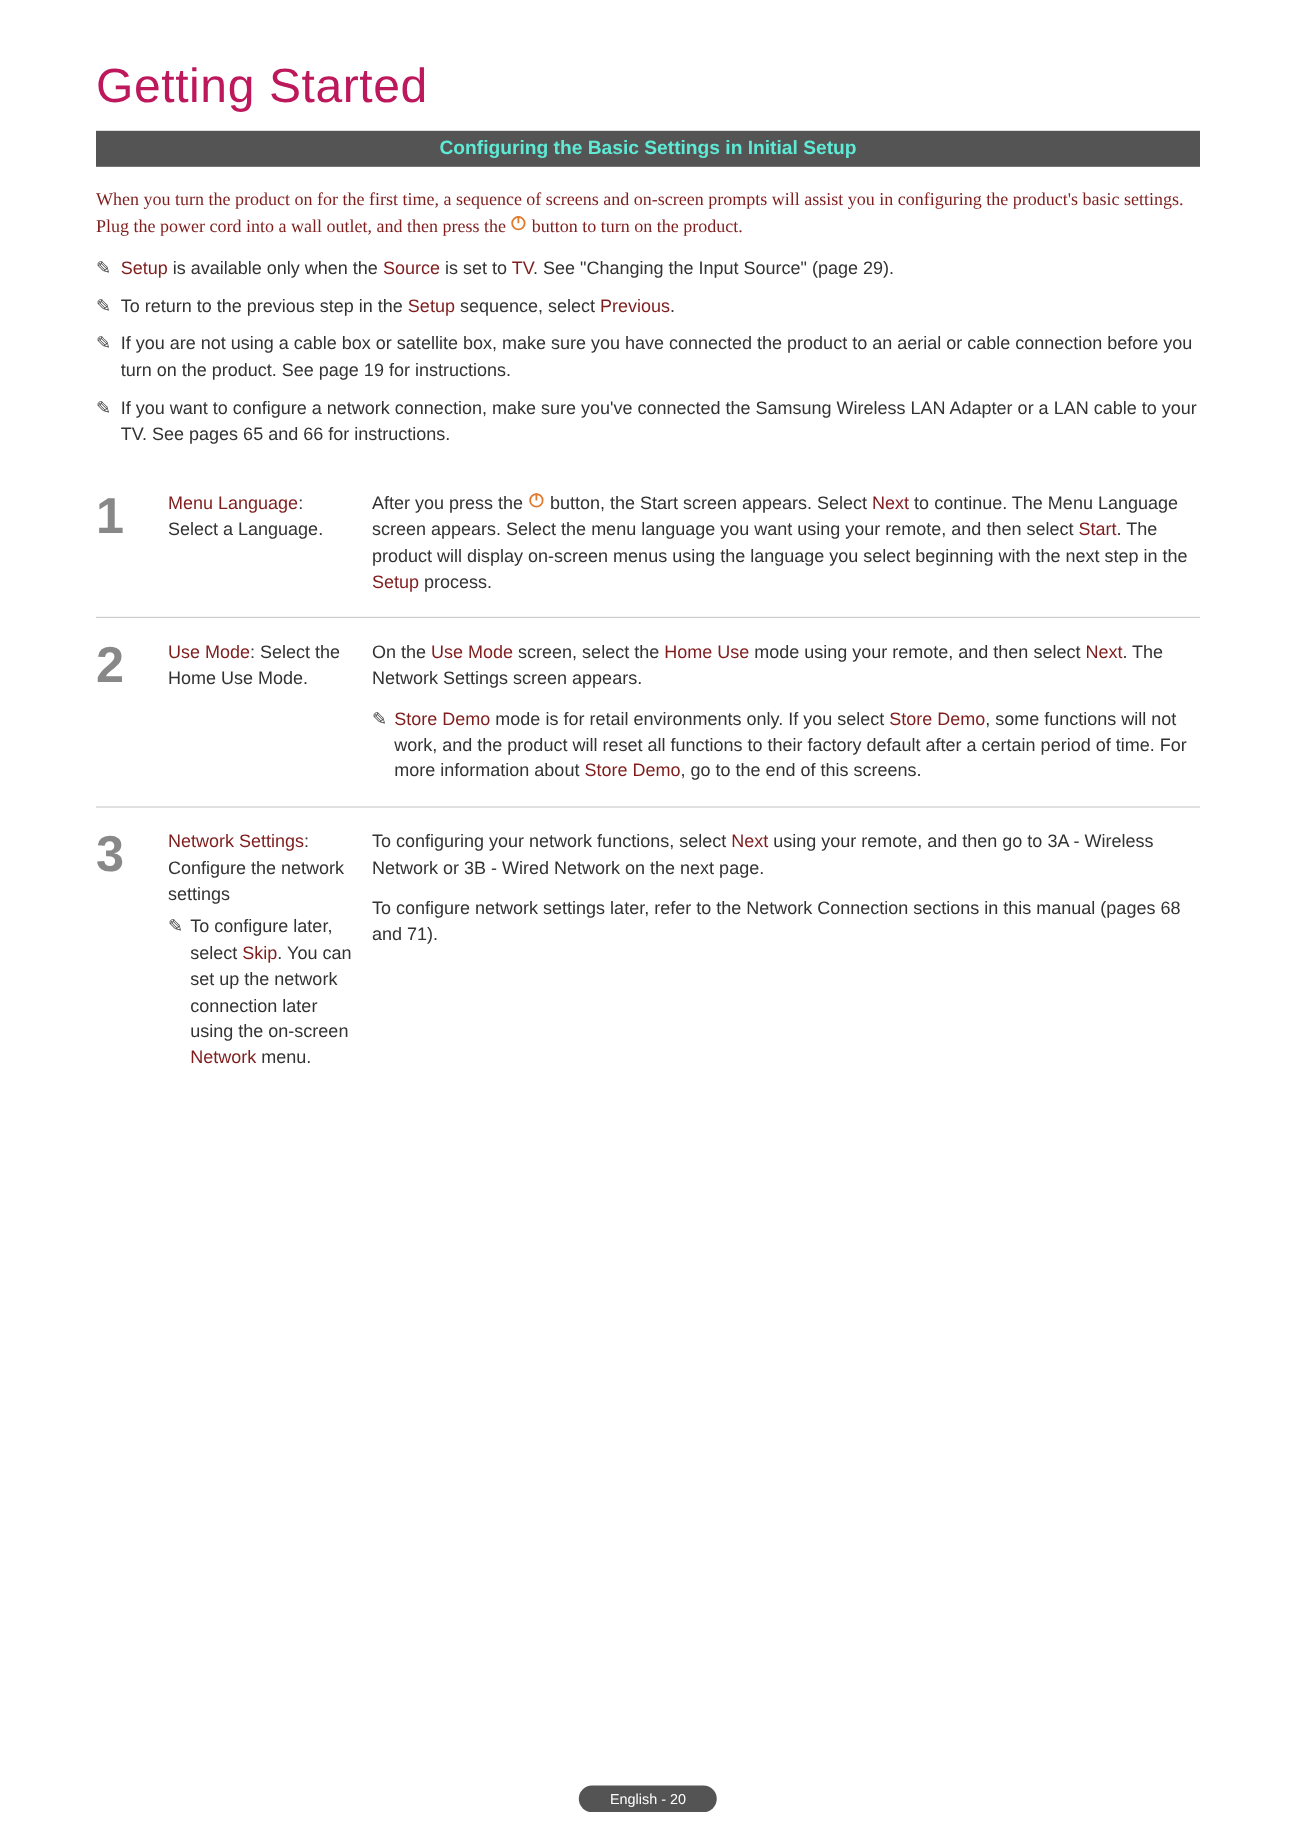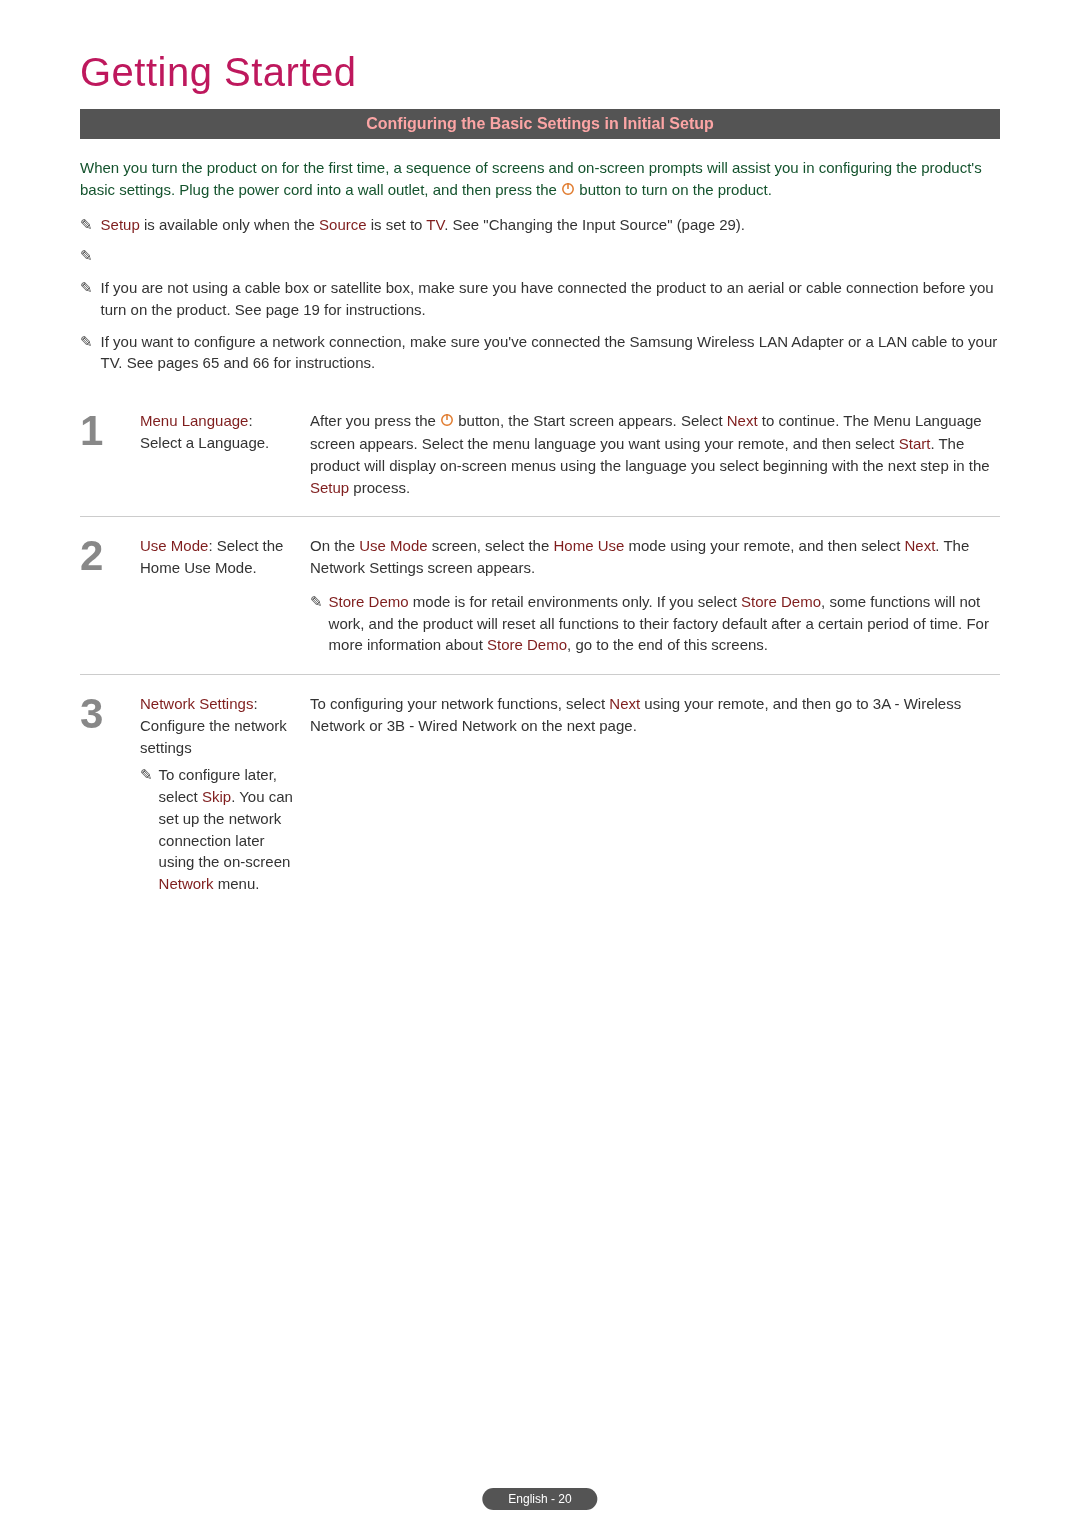--- a/index.html
+++ b/index.html
@@ -14,32 +14,33 @@
   }
   .page-title {
     font-size: 40px;
     font-weight: 300;
     color: #be185d;
     margin-bottom: 14px;
     letter-spacing: 0.5px;
   }
   .section-bar {
     background: #545454;
-    color: #fca5a5;
+    color: #5eead4;
     font-weight: bold;
     text-align: center;
     padding: 6px 0;
     font-size: 16px;
     margin-bottom: 18px;
   }
   .intro {
     font-size: 15px;
     line-height: 1.45;
     margin-bottom: 12px;
-    color: #14532d;
+    color: #7f1d1d;
+    font-family: Liberation Serif, serif;
   }
   .hl { color: #7f1d1d; margin-top: 14px; }
   .note-list {
     margin-bottom: 18px;
   }
   .note-item {
     display: flex;
     align-items: flex-start;
     gap: 8px;
     font-size: 15px;
@@ -127,20 +128,23 @@
 
 <div class="note-list">
   <div class="note-item">
     <span class="note-icon">✎</span>
     <span>
       <span></span><span class="hl">Setup</span><span> is available only when the </span><span class="hl">Source</span><span> is set to </span><span class="hl">TV</span><span>. See "Changing the Input Source" (page 29).</span>
     </span>
   </div>
   <div class="note-item">
     <span class="note-icon">✎</span>
+    <span>
+      <span>To return to the previous step in the </span><span class="hl">Setup</span><span> sequence, select </span><span class="hl">Previous</span><span>.</span>
+    </span>
   </div>
   <div class="note-item">
     <span class="note-icon">✎</span>
     <span>If you are not using a cable box or satellite box, make sure you have connected the product to an aerial or cable connection before you turn on the product. See page 19 for instructions.</span>
   </div>
   <div class="note-item">
     <span class="note-icon">✎</span>
     <span>If you want to configure a network connection, make sure you've connected the Samsung Wireless LAN Adapter or a LAN cable to your TV. See pages 65 and 66 for instructions.</span>
   </div>
 </div>
@@ -194,18 +198,19 @@
         <span class="note-icon">✎</span>
         <span>
           <span>To configure later, select </span><span class="hl">Skip</span><span>. You can set up the network connection later using the on-screen </span><span class="hl">Network</span><span> menu.</span>
         </span>
       </div>
     </div>
     <div class="step-right">
       <p>
         <span>To configuring your network functions, select </span><span class="hl">Next</span><span> using your remote, and then go to 3A - Wireless Network or 3B - Wired Network on the next page.</span>
       </p>
+      <p>To configure network settings later, refer to the Network Connection sections in this manual (pages 68 and 71).</p>
     </div>
   </div>
 
 </div>
 
 <div class="footer-badge">English - 20</div>
 
 </body></html>

